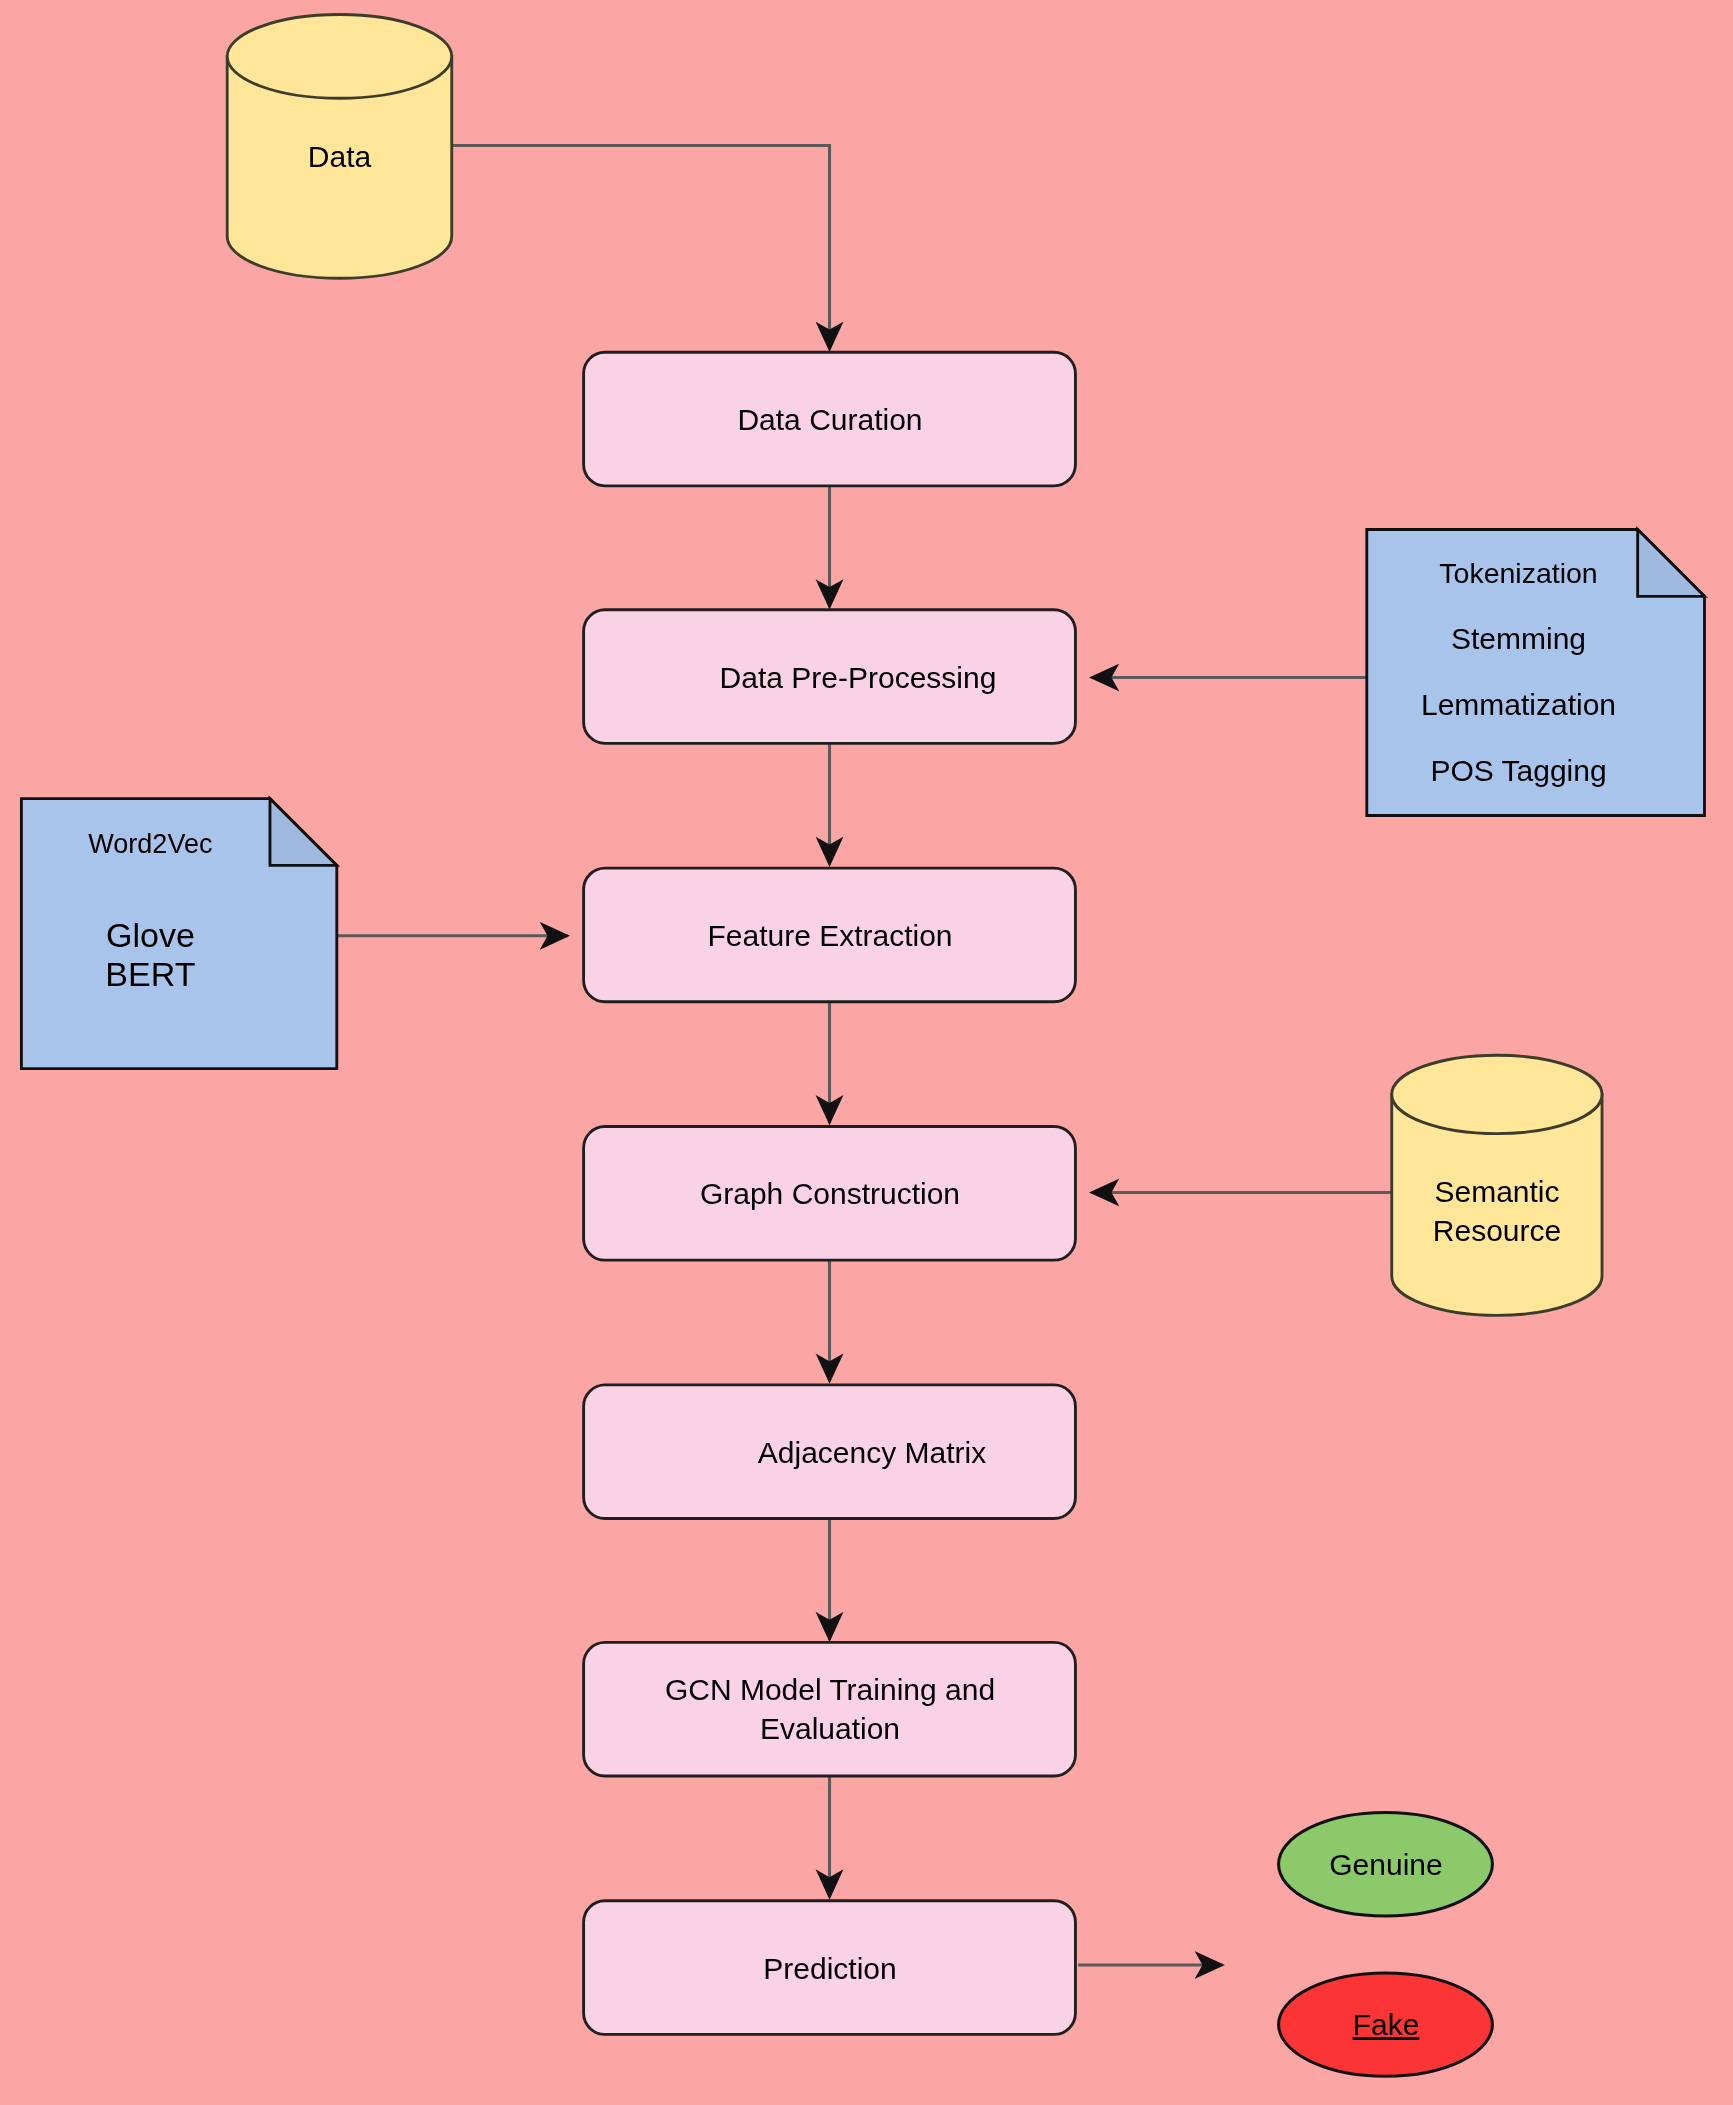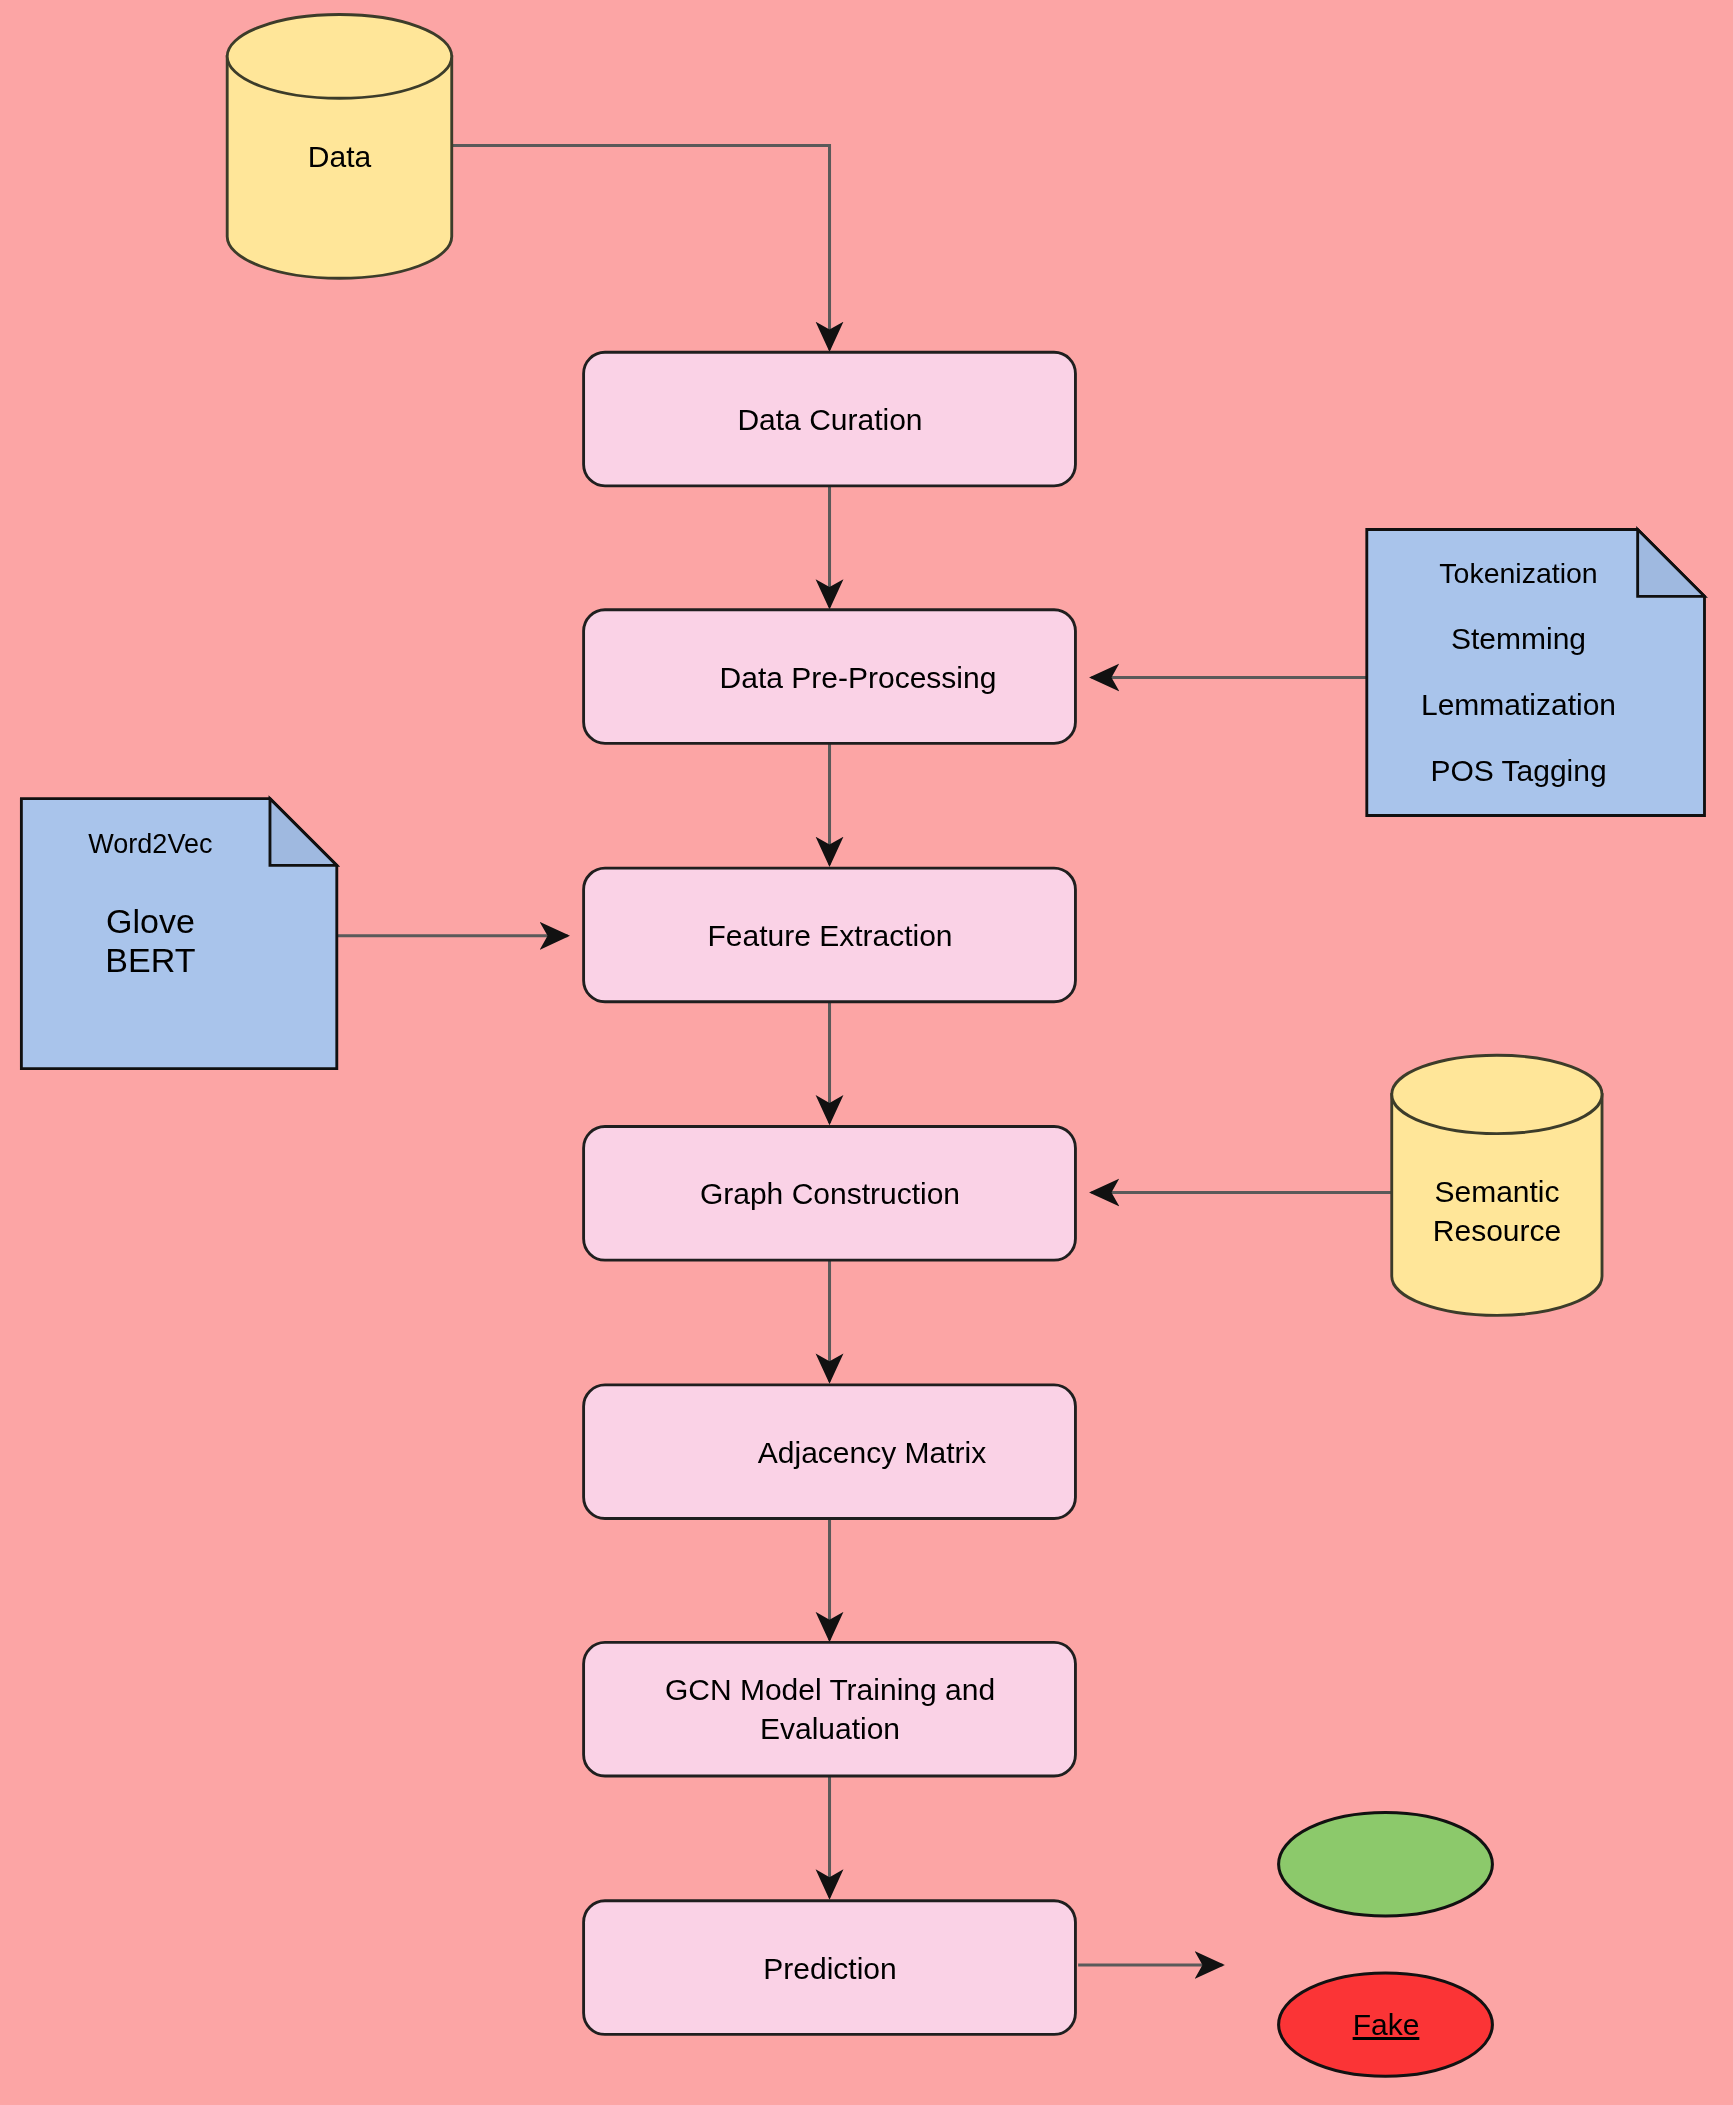--- a/index.html
+++ b/index.html
@@ -119,22 +119,23 @@
   <div style="position:absolute;left:1367px;top:557px;width:303px;text-align:center;color:#000;
               font-family:'Liberation Sans',sans-serif;">
     <div class="t32" style="margin-bottom:32px;">Tokenization</div>
     <div class="t34" style="margin-bottom:32px;">Stemming</div>
     <div class="t34" style="margin-bottom:32px;">Lemmatization</div>
     <div class="t34">POS Tagging</div>
   </div>
 
   <div style="position:absolute;left:21.4px;top:829px;width:258px;text-align:center;color:#000;
               font-family:'Liberation Sans',sans-serif;">
-    <div class="t30" style="margin-bottom:42px;">Word2Vec</div>
+    <div class="t30" style="margin-bottom:56px;">Word2Vec</div>
     <div class="t38" style="">Glove</div>
     <div class="t38">BERT</div>
   </div>
 
+  <div class="lbl t34" style="left:1279px;top:1813px;width:214px;height:103px;">Genuine</div>
 
   <div class="lbl t34" style="left:1279px;top:1973px;width:214px;height:103px;text-decoration:underline;">Fake</div>
 
 </div>
 
 
 </body></html>

